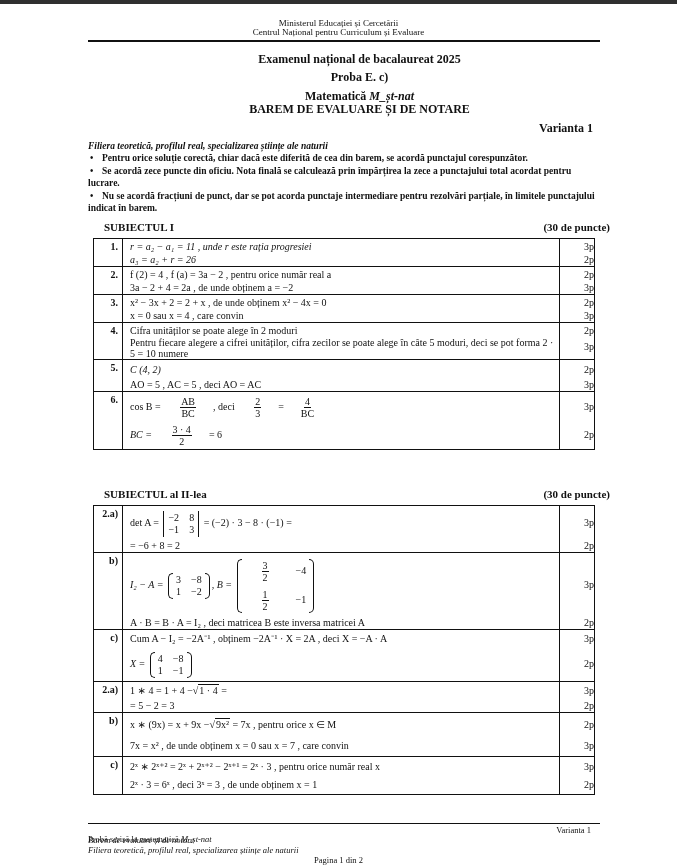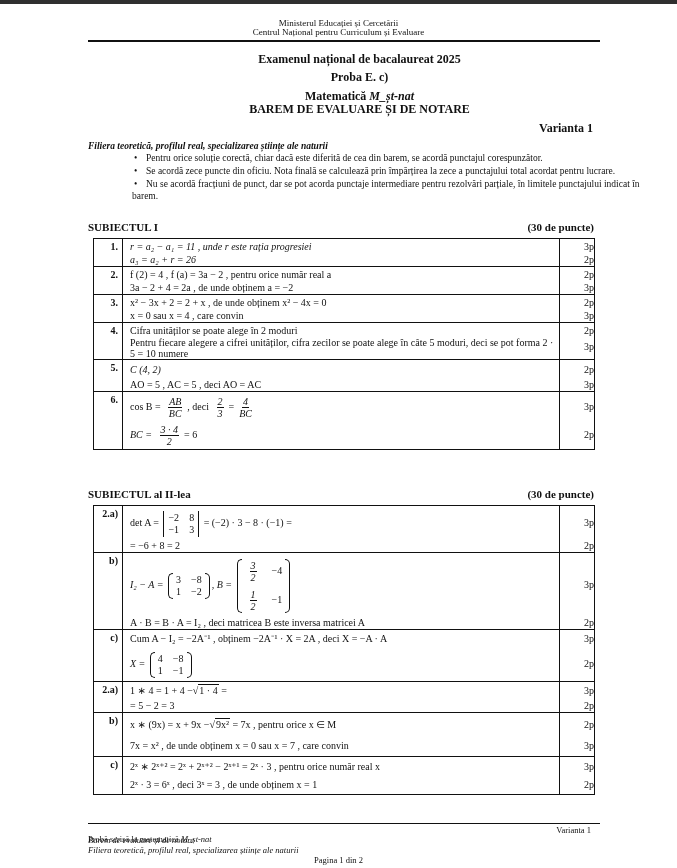--- a/index.html
+++ b/index.html
@@ -11,37 +11,37 @@
   .hdr2 { top: 27px; }
   .rule { position: absolute; left: 88px; width: 512px; height: 1.5px; background: #111; }
   .rule-top { top: 40px; }
   .center-title { position: absolute; left: 0; width: 677px; text-align: center; font-weight: bold; font-size: 12px; padding-left: 42px; }
   .t1 { top: 52px; }
   .t2 { top: 70px; }
   .t3 { top: 89px; }
   .t4 { top: 102px; }
   .varianta { position: absolute; right: 84px; top: 121px; font-weight: bold; font-size: 12px; }
   .filiera { position: absolute; left: 88px; top: 141px; font-weight: bold; font-style: italic; font-size: 9.5px; }
-  .rules { position: absolute; left: 88px; top: 152px; width: 514px; font-weight: normal; font-size: 9.5px; line-height: 12px; margin-left: 44px; }
+  .rules { position: absolute; left: 88px; top: 152px; width: 514px; font-weight: bold; font-size: 9.5px; line-height: 12px; }
   .rules p { margin-bottom: 1px; }
   .bullet { display: inline-block; width: 14px; padding-left: 2px; }
-  .sec-head { position: absolute; left: 88px; width: 506px; font-weight: bold; font-size: 11px; display: flex; justify-content: space-between; }
+  .sec-head { position: absolute; left: 104px; width: 506px; font-weight: bold; font-size: 11px; display: flex; justify-content: space-between; }
   .sec1 { top: 221px; }
   .sec2 { top: 488px; }
   table.grid { position: absolute; left: 93px; width: 502px; border-collapse: collapse; font-size: 10px; }
   table.grid td { border: 1px solid #111; vertical-align: top; }
   table.g1 { top: 238px; }
   table.g2 { top: 505px; }
   td.num { width: 29px; text-align: right; font-weight: bold; padding: 2px 4px 0 0; }
   td.body { padding: 1px 5px 0 7px; }
   td.pts { width: 35px; text-align: right; font-weight: normal; padding: 1px 0 0 0; }
   .ln { display: block; line-height: 13px; min-height: 13px; }
   .m { font-style: italic; }
   .pt { display: block; line-height: 13px; }
-  .frac { display: inline-flex; flex-direction: column; align-items: center; vertical-align: middle; font-style: italic; line-height: 11px; margin: 0 5px; justify-content: center; }
+  .frac { display: inline-flex; flex-direction: column; align-items: center; vertical-align: middle; line-height: 11px; margin: 0 17px; justify-content: center; }
   .frac .n { border-bottom: 1px solid #111; padding: 0 1px; }
   .mat { display: inline-flex; vertical-align: middle; align-items: stretch; margin: 0 2px; }
   .mat .br { width: 5px; border: 1px solid #111; }
   .mat .br.l { border-right: none; border-radius: 5px 0 0 5px; }
   .mat .br.r { border-left: none; border-radius: 0 5px 5px 0; }
   .mat .br.vl { border-right: none; border-top: none; border-bottom: none; width: 2px; border-radius: 0; }
   .mat .br.vr { border-left: none; border-top: none; border-bottom: none; width: 2px; border-radius: 0; }
   .mat .cells { display: grid; grid-template-columns: auto auto; column-gap: 10px; padding: 1px 3px; line-height: 12px; }
   .sqrt { border-top: 1px solid #111; padding: 0 1px; }
   .rule-bot { top: 823px; height: 1px; }

